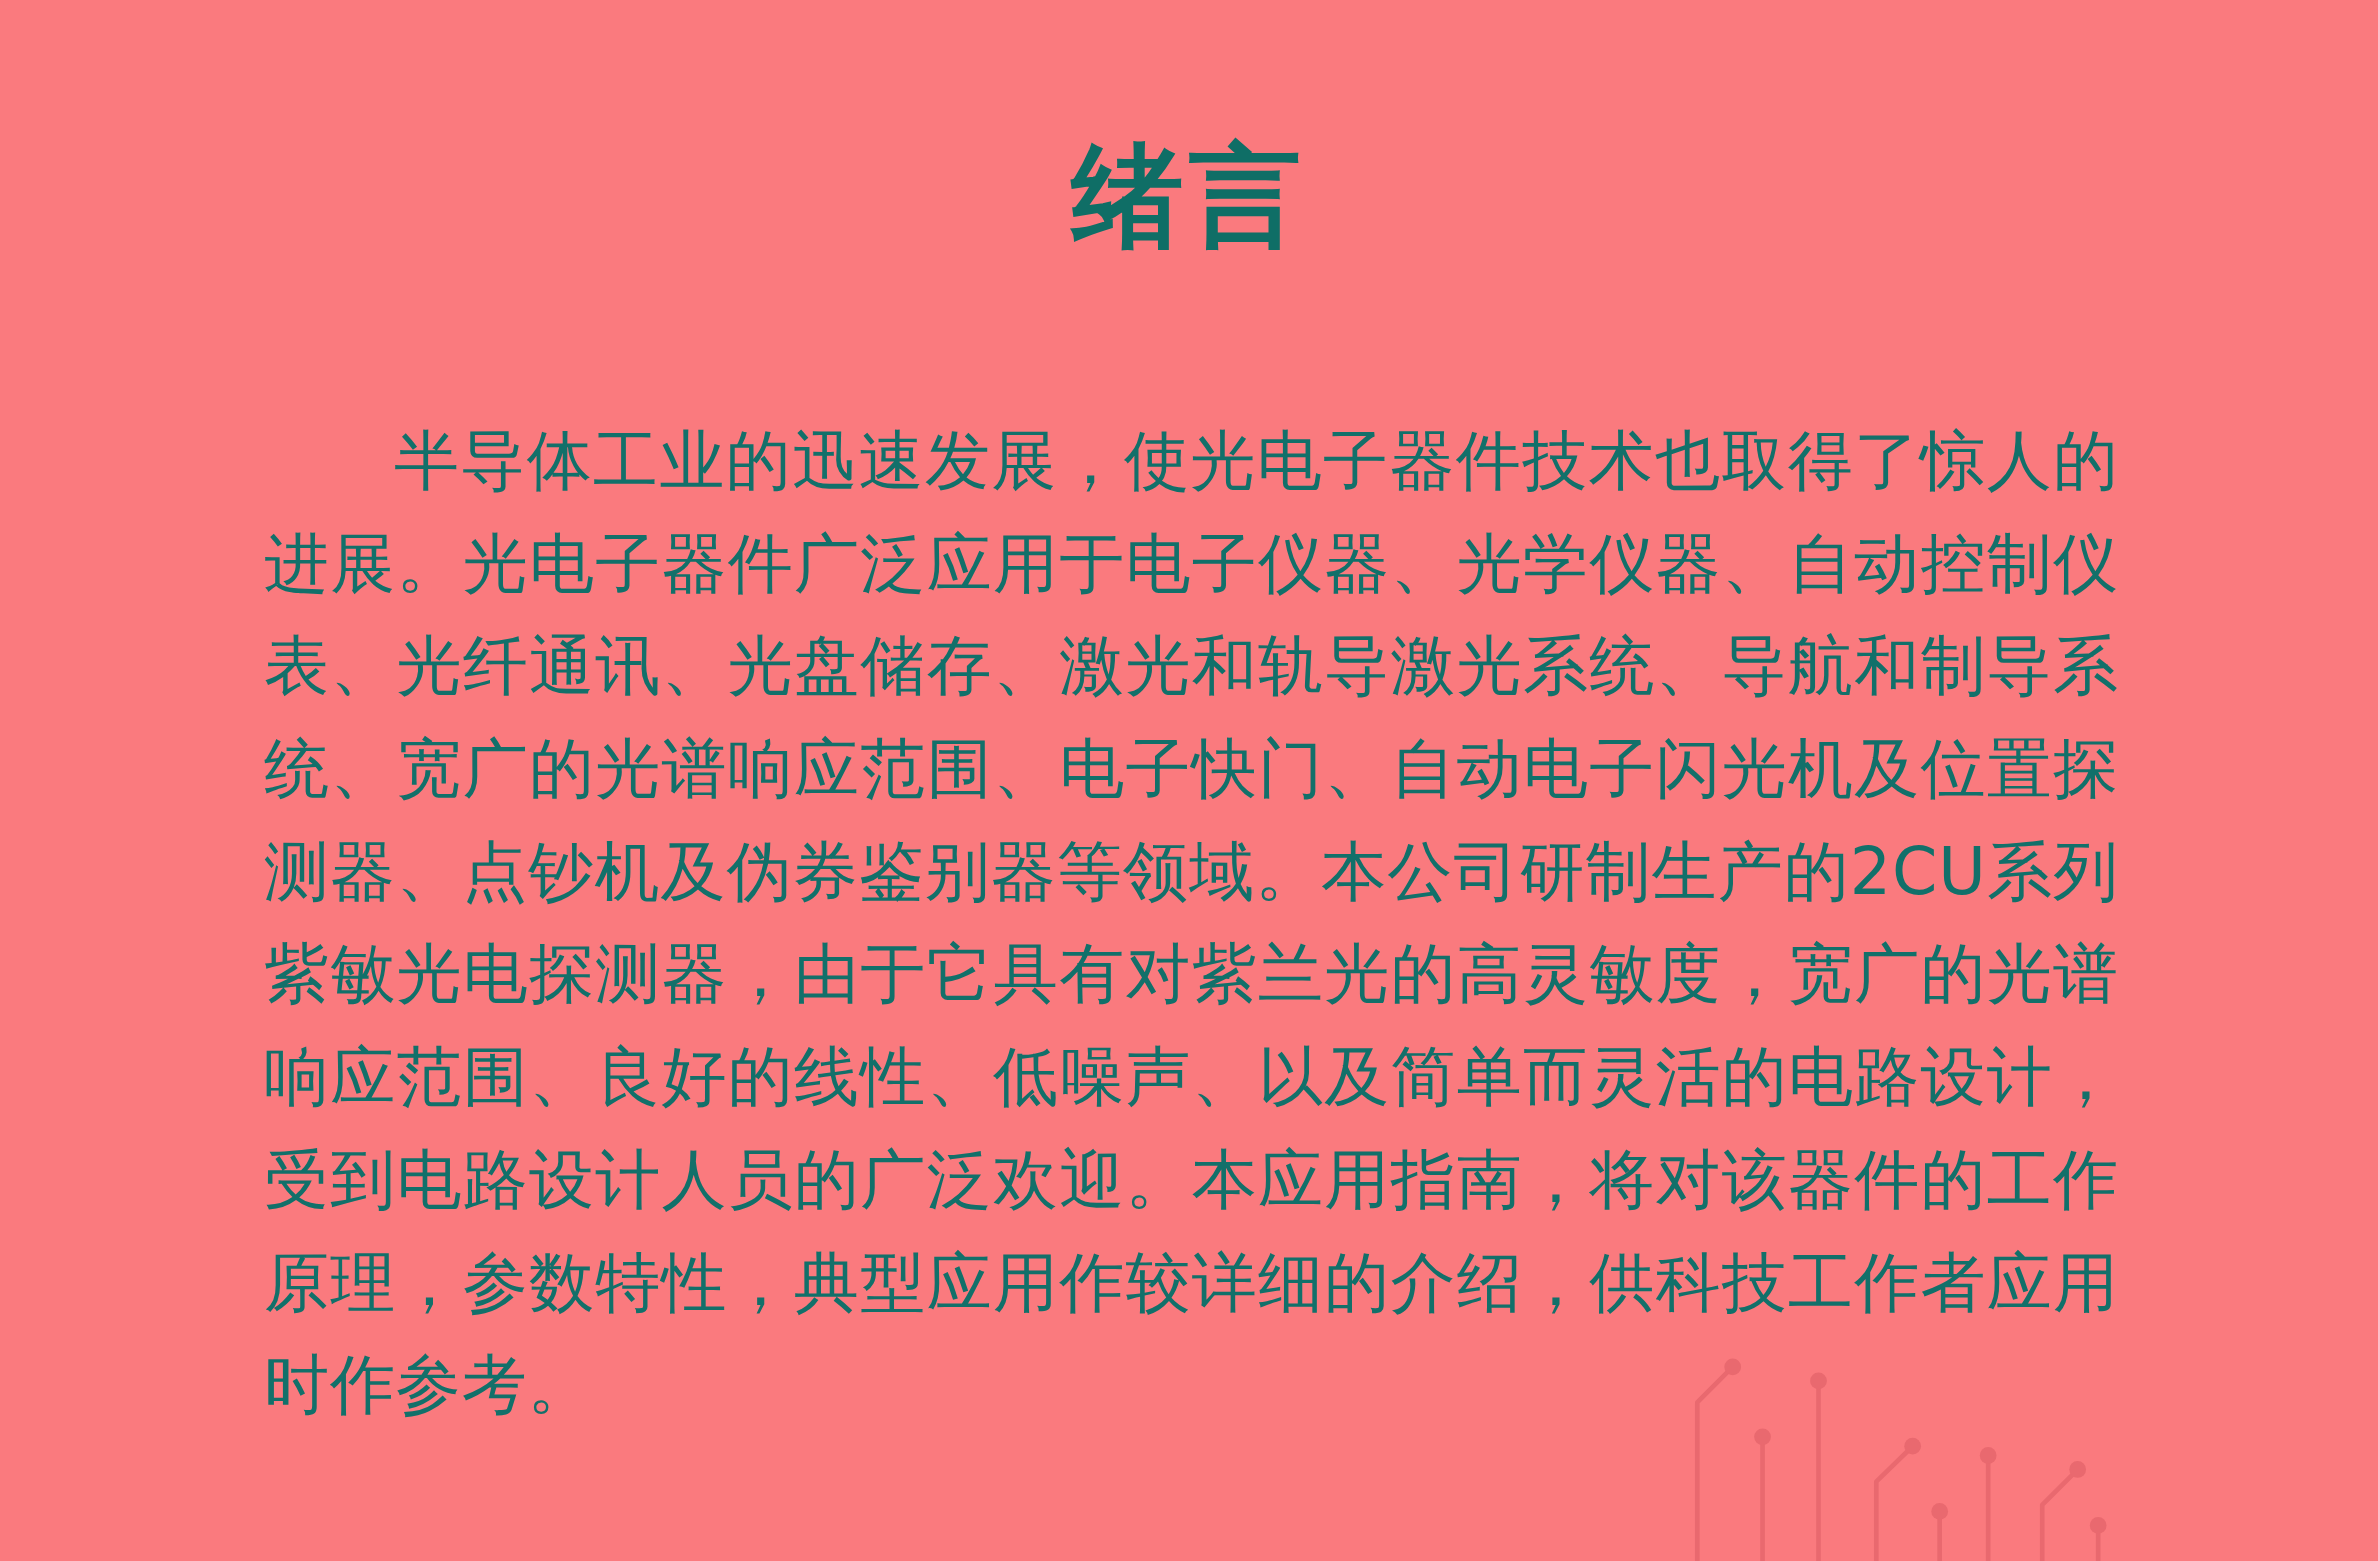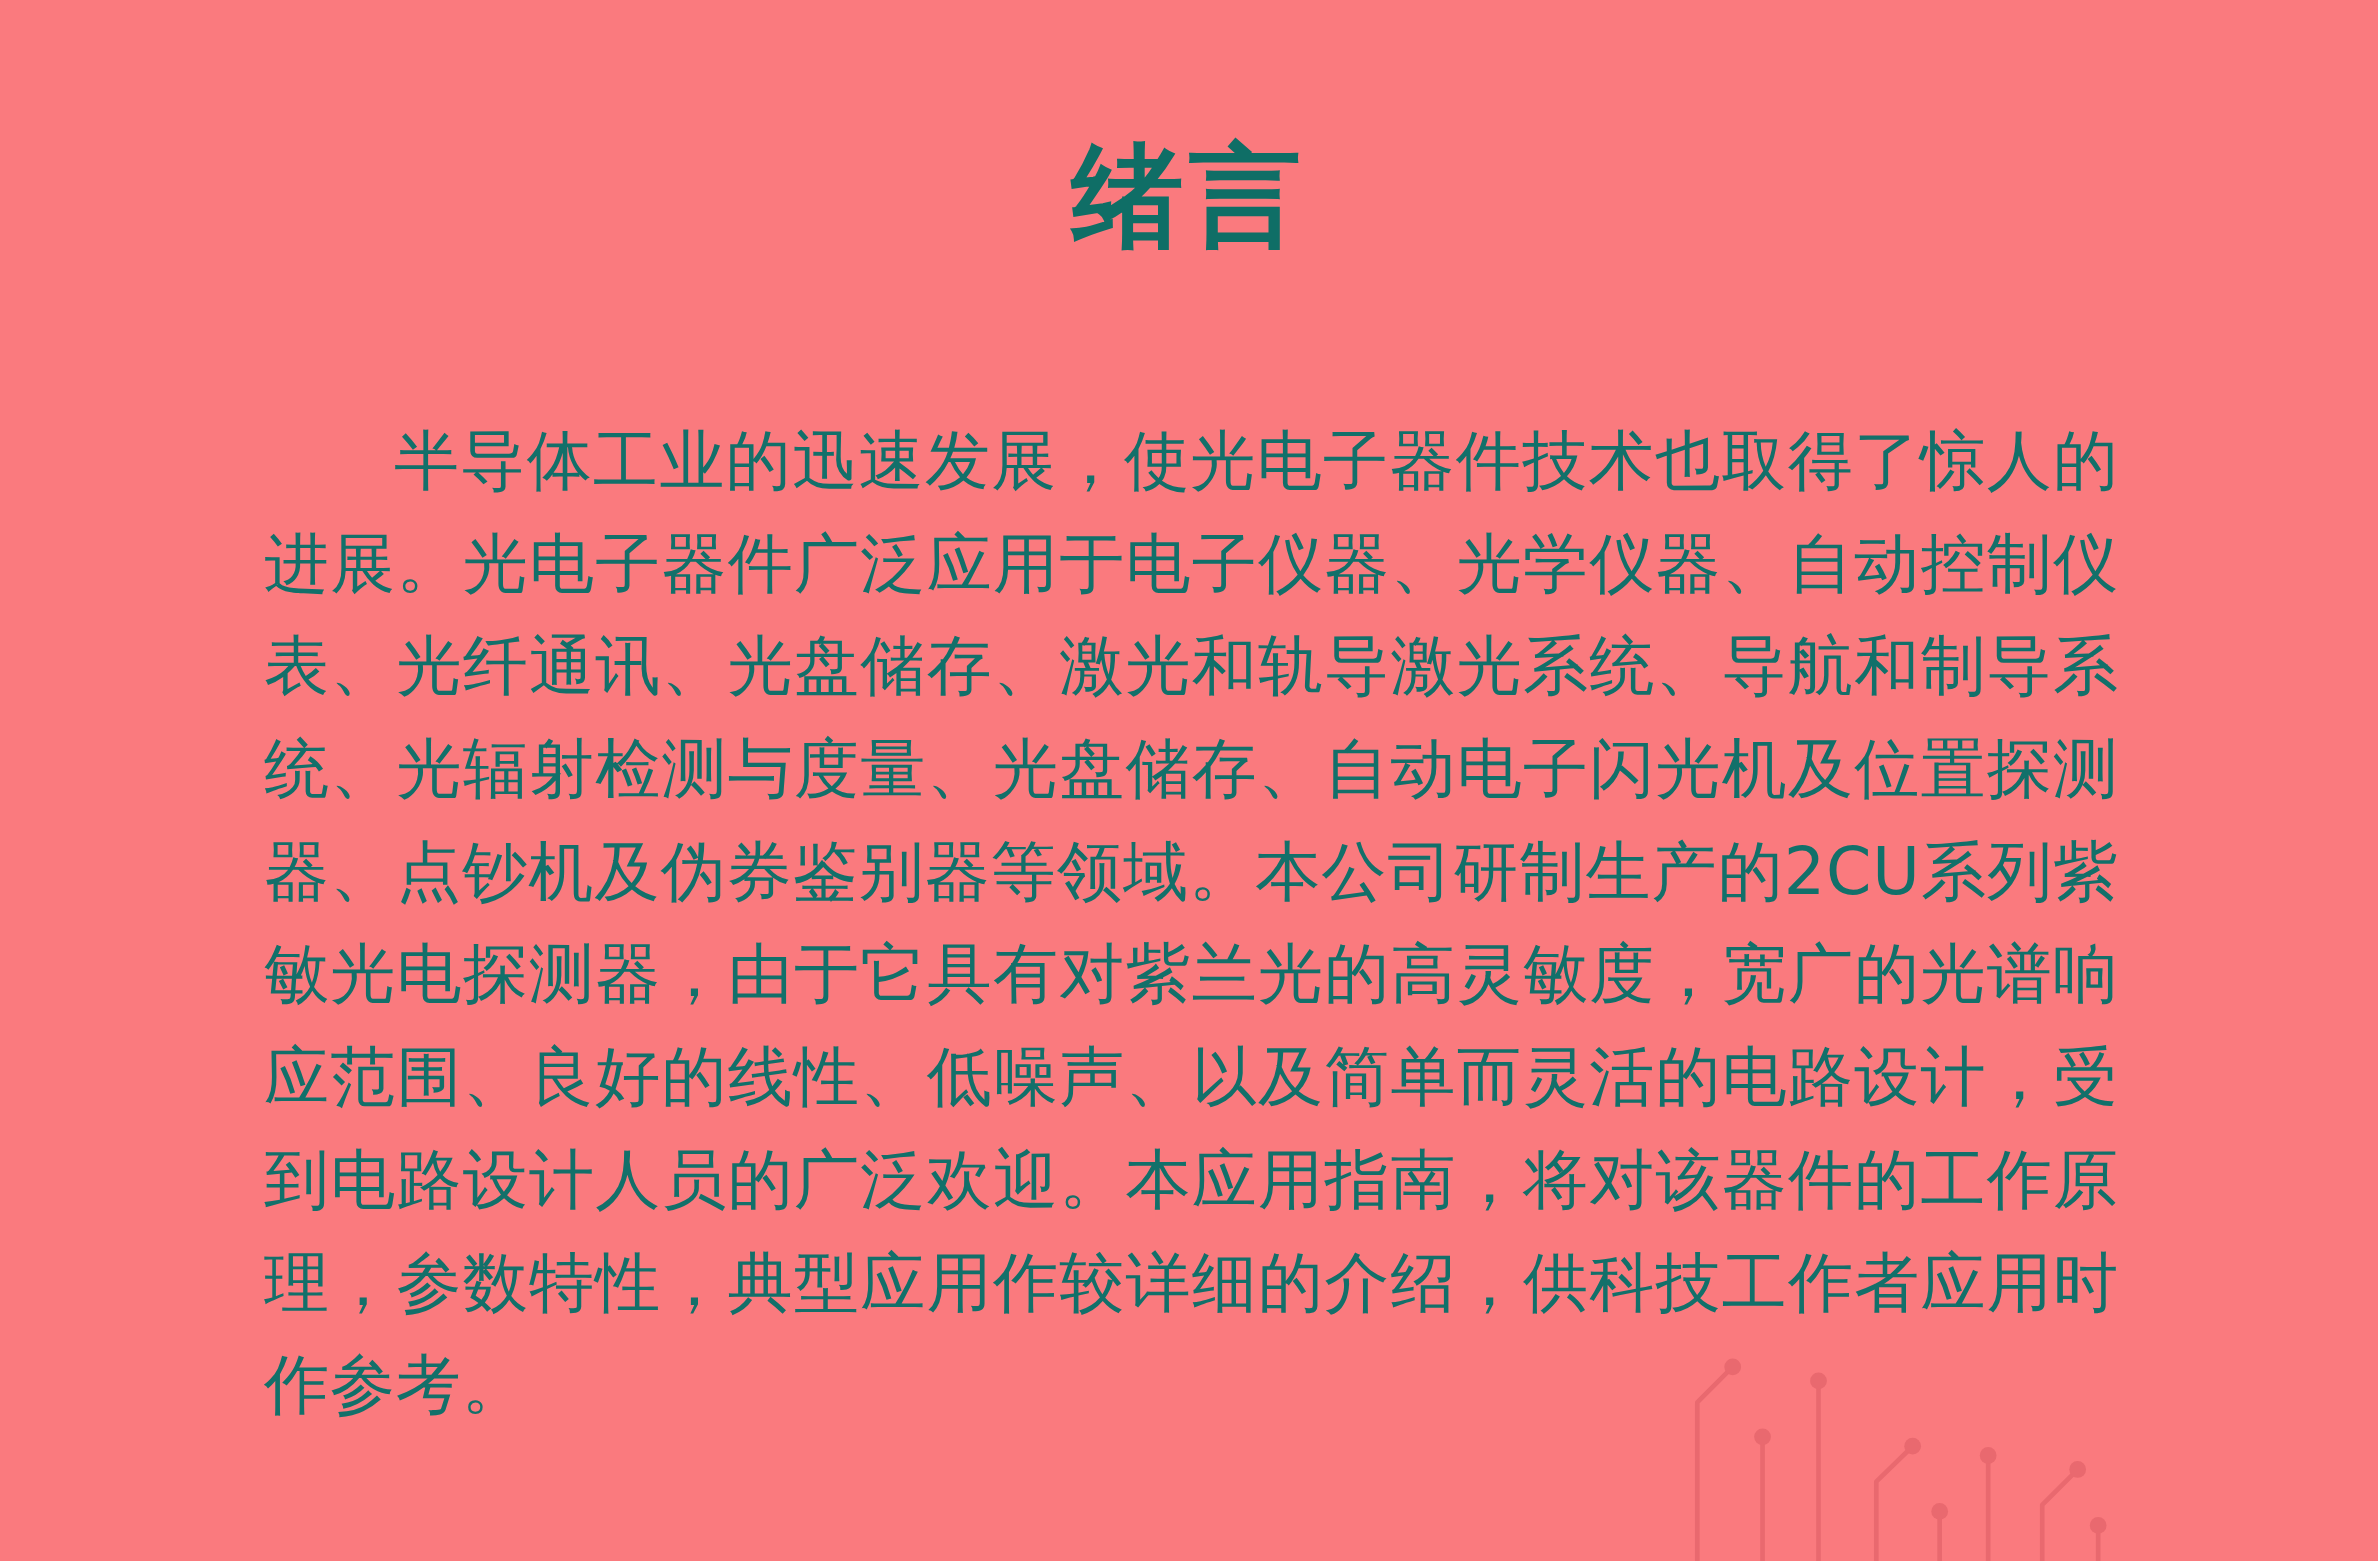--- a/index.html
+++ b/index.html
@@ -55,21 +55,21 @@
     pointer-events: none;
   }
 </style>
 </head>
 <body>
 
 <div class="page">
 
   <h1 class="doc-title">绪言</h1>
 
-  <p class="body-text">半导体工业的迅速发展，使光电子器件技术也取得了惊人的进展。光电子器件广泛应用于电子仪器、光学仪器、自动控制仪表、光纤通讯、光盘储存、激光和轨导激光系统、导航和制导系统、光辐射检测与度量、光盘储存、自动电子闪光机及位置探测器、点钞机及伪券鉴别器等领域。本公司研制生产的2CU系列紫敏光电探测器，由于它具有对紫兰光的高灵敏度，宽广的光谱响应范围、良好的线性、低噪声、以及简单而灵活的电路设计，受到电路设计人员的广泛欢迎。本应用指南，将对该器件的工作原理，参数特性，典型应用作较详细的介绍，供科技工作者应用时作参考。</p>
+  <p class="body-text">半导体工业的迅速发展，使光电子器件技术也取得了惊人的进展。光电子器件广泛应用于电子仪器、光学仪器、自动控制仪表、光纤通讯、光盘储存、激光和轨导激光系统、导航和制导系统、宽广的光谱响应范围、电子快门、自动电子闪光机及位置探测器、点钞机及伪券鉴别器等领域。本公司研制生产的2CU系列紫敏光电探测器，由于它具有对紫兰光的高灵敏度，宽广的光谱响应范围、良好的线性、低噪声、以及简单而灵活的电路设计，受到电路设计人员的广泛欢迎。本应用指南，将对该器件的工作原理，参数特性，典型应用作较详细的介绍，供科技工作者应用时作参考。</p>
 
   <svg class="circuit-deco" viewBox="0 0 620 300" aria-hidden="true">
     <g fill="none" stroke="#E9696F" stroke-width="5" stroke-linecap="round" stroke-linejoin="round">
       <path d="M40 300 L40 130 L75 95"></path>
       <path d="M110 300 L110 170"></path>
       <path d="M170 300 L170 110"></path>
       <path d="M232 300 L232 215 L268 180"></path>
       <path d="M300 300 L300 250"></path>
       <path d="M352 300 L352 190"></path>
       <path d="M410 300 L410 240 L445 205"></path>

